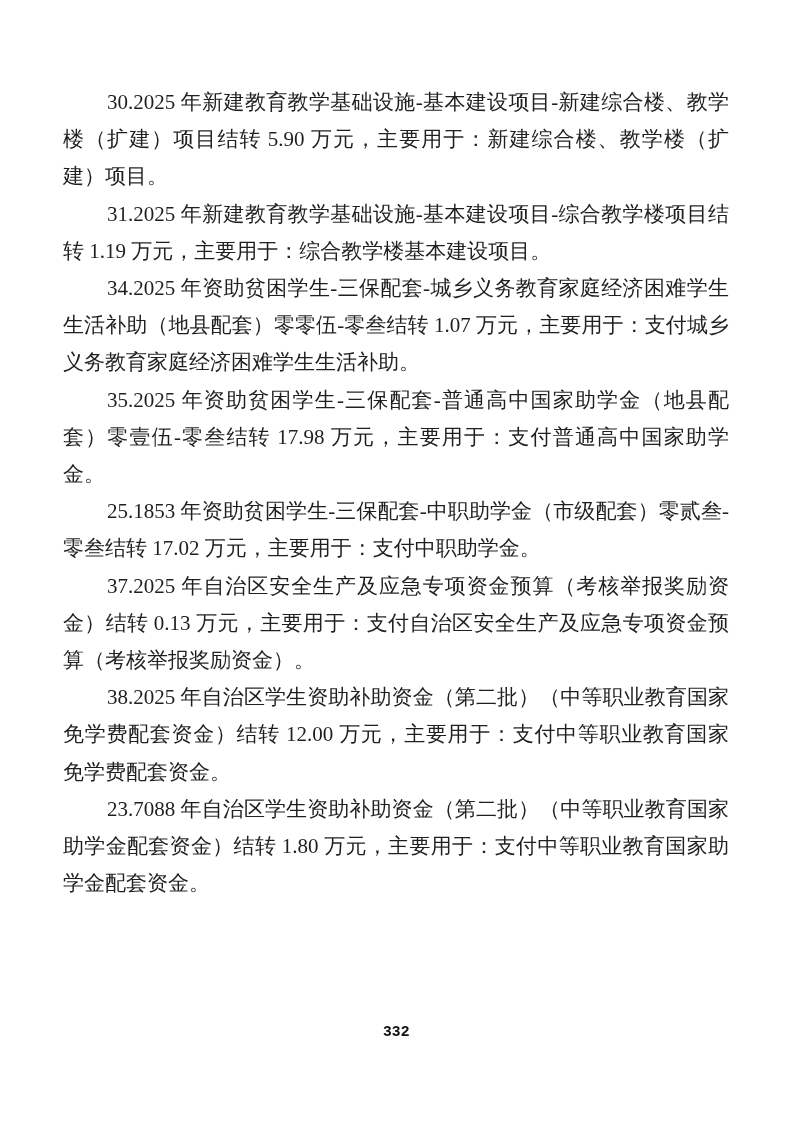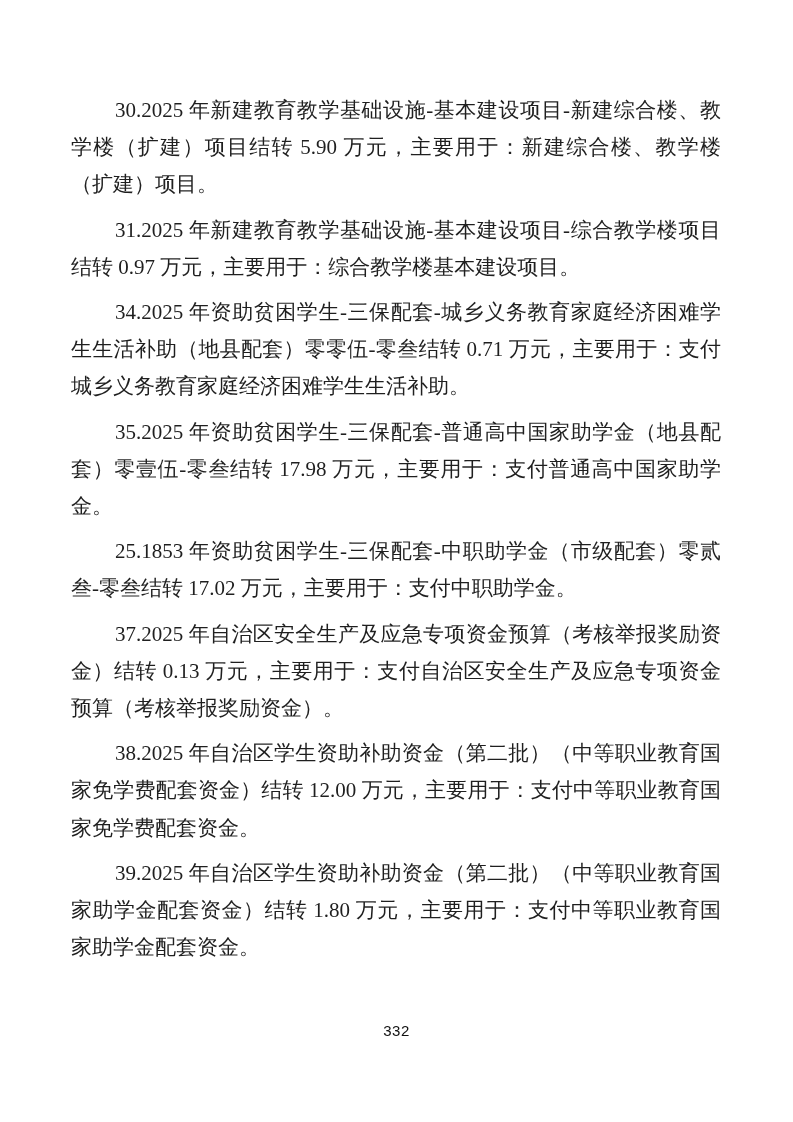--- a/index.html
+++ b/index.html
@@ -20,52 +20,52 @@
       height: 1122px;
       background: #ffffff;
     }
     .content {
       position: absolute;
       left: 63px;
       top: 84px;
       width: 666px;
     }
     .content p {
-      margin: 8px;
+      margin: 0;
       padding: 0;
       font-size: 21px;
       line-height: 37.2px;
       color: #1f1f1f;
       text-align: justify;
       text-justify: inter-ideograph;
       text-indent: 44px;
       overflow-wrap: break-word;
       font-family: "Liberation Serif", "DejaVu Serif", serif;
     }
     .page-number {
       position: absolute;
       left: 0;
       right: 0;
       top: 1022px;
       text-align: center;
       font-size: 15px;
-      font-weight: 400;
+      font-weight: 700;
       letter-spacing: 0.5px;
       color: #111111;
       font-family: "Liberation Sans", "DejaVu Sans", sans-serif;
     }
   </style>
 </head>
 <body>
 
 <div class="page">
   <div class="content">
     <p>30.2025 年新建教育教学基础设施-基本建设项目-新建综合楼、教学楼（扩建）项目结转 5.90 万元，主要用于：新建综合楼、教学楼（扩建）项目。</p>
-    <p>31.2025 年新建教育教学基础设施-基本建设项目-综合教学楼项目结转 0.97 万元，主要用于：综合教学楼基本建设项目。</p>
-    <p>34.2025 年资助贫困学生-三保配套-城乡义务教育家庭经济困难学生生活补助（地县配套）零零伍-零叁结转 0.71 万元，主要用于：支付城乡义务教育家庭经济困难学生生活补助。</p>
+    <p>31.2025 年新建教育教学基础设施-基本建设项目-综合教学楼项目结转 1.19 万元，主要用于：综合教学楼基本建设项目。</p>
+    <p>34.2025 年资助贫困学生-三保配套-城乡义务教育家庭经济困难学生生活补助（地县配套）零零伍-零叁结转 1.07 万元，主要用于：支付城乡义务教育家庭经济困难学生生活补助。</p>
     <p>35.2025 年资助贫困学生-三保配套-普通高中国家助学金（地县配套）零壹伍-零叁结转 17.98 万元，主要用于：支付普通高中国家助学金。</p>
     <p>25.1853 年资助贫困学生-三保配套-中职助学金（市级配套）零贰叁-零叁结转 17.02 万元，主要用于：支付中职助学金。</p>
     <p>37.2025 年自治区安全生产及应急专项资金预算（考核举报奖励资金）结转 0.13 万元，主要用于：支付自治区安全生产及应急专项资金预算（考核举报奖励资金）。</p>
     <p>38.2025 年自治区学生资助补助资金（第二批）（中等职业教育国家免学费配套资金）结转 12.00 万元，主要用于：支付中等职业教育国家免学费配套资金。</p>
-    <p>39.2025 年自治区学生资助补助资金（第二批）（中等职业教育国家助学金配套资金）结转 1.80 万元，主要用于：支付中等职业教育国家助学金配套资金。</p>
+    <p>23.7088 年自治区学生资助补助资金（第二批）（中等职业教育国家助学金配套资金）结转 1.80 万元，主要用于：支付中等职业教育国家助学金配套资金。</p>
   </div>
   <div class="page-number">332</div>
 </div>
 
 </body></html>

